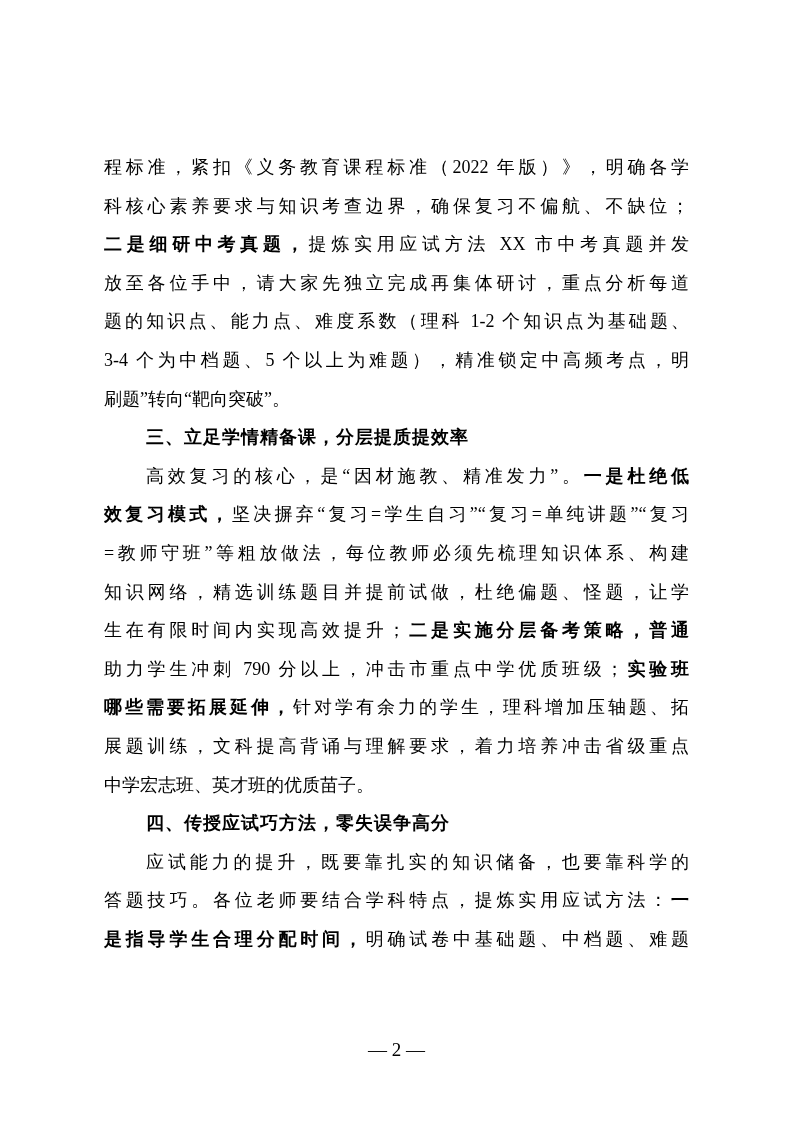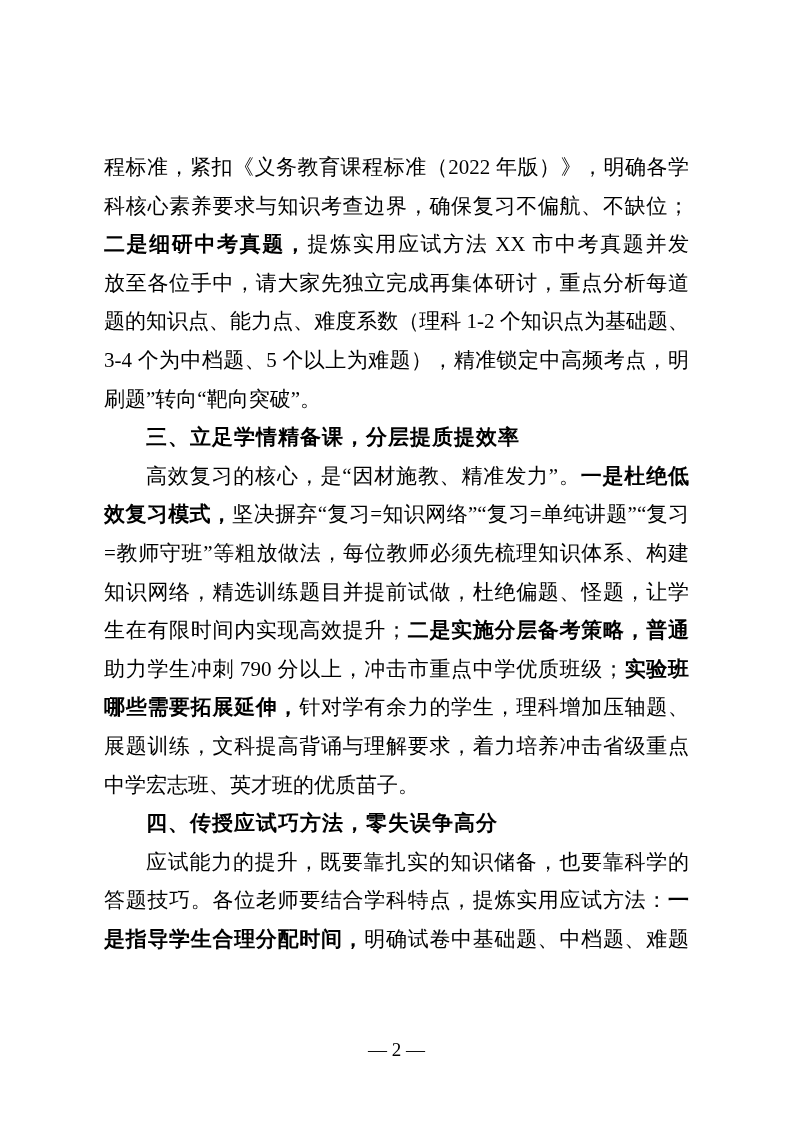--- a/index.html
+++ b/index.html
@@ -13,21 +13,21 @@
     color: #000000;
   }
   .page {
     position: absolute;
     inset: 0;
     box-sizing: border-box;
     padding: 148px 104px 0 104px;
   }
   .doc-content { display: block; }
   .line {
-    font-size: 21px;
+    font-size: 18px;
     line-height: 38.6px;
     height: 38.6px;
     text-align: justify;
     text-align-last: justify;
     overflow: hidden;
   }
   .line.lastline {
     text-align-last: left;
   }
   .line.indent {
@@ -59,21 +59,21 @@
   <main class="doc-content">
       <div class="line"><span>程标准，紧扣《义务教育课程标准（2022 年版）》，明确各学</span></div>
       <div class="line"><span>科核心素养要求与知识考查边界，确保复习不偏航、不缺位；</span></div>
       <div class="line"><span class="bold">二是细研中考真题，</span><span>提炼实用应试方法 XX 市中考真题并发</span></div>
       <div class="line"><span>放至各位手中，请大家先独立完成再集体研讨，重点分析每道</span></div>
       <div class="line"><span>题的知识点、能力点、难度系数（理科 1-2 个知识点为基础题、</span></div>
       <div class="line"><span>3-4 个为中档题、5 个以上为难题），精准锁定中高频考点，明</span></div>
       <div class="line lastline"><span>刷题”转向“靶向突破”。</span></div>
       <div class="line heading">三、立足学情精备课，分层提质提效率</div>
       <div class="line indent"><span>高效复习的核心，是“因材施教、精准发力”。</span><span class="bold">一是杜绝低</span></div>
-      <div class="line"><span class="bold">效复习模式，</span><span>坚决摒弃“复习=知识网络”“复习=单纯讲题”“复习</span></div>
+      <div class="line"><span class="bold">效复习模式，</span><span>坚决摒弃“复习=学生自习”“复习=单纯讲题”“复习</span></div>
       <div class="line"><span>=教师守班”等粗放做法，每位教师必须先梳理知识体系、构建</span></div>
       <div class="line"><span>知识网络，精选训练题目并提前试做，杜绝偏题、怪题，让学</span></div>
       <div class="line"><span>生在有限时间内实现高效提升；</span><span class="bold">二是实施分层备考策略，普通</span></div>
       <div class="line"><span>助力学生冲刺 790 分以上，冲击市重点中学优质班级；</span><span class="bold">实验班</span></div>
       <div class="line"><span class="bold">哪些需要拓展延伸，</span><span>针对学有余力的学生，理科增加压轴题、拓</span></div>
       <div class="line"><span>展题训练，文科提高背诵与理解要求，着力培养冲击省级重点</span></div>
       <div class="line lastline"><span>中学宏志班、英才班的优质苗子。</span></div>
       <div class="line heading">四、传授应试巧方法，零失误争高分</div>
       <div class="line indent"><span>应试能力的提升，既要靠扎实的知识储备，也要靠科学的</span></div>
       <div class="line"><span>答题技巧。各位老师要结合学科特点，提炼实用应试方法：</span><span class="bold">一</span></div>

